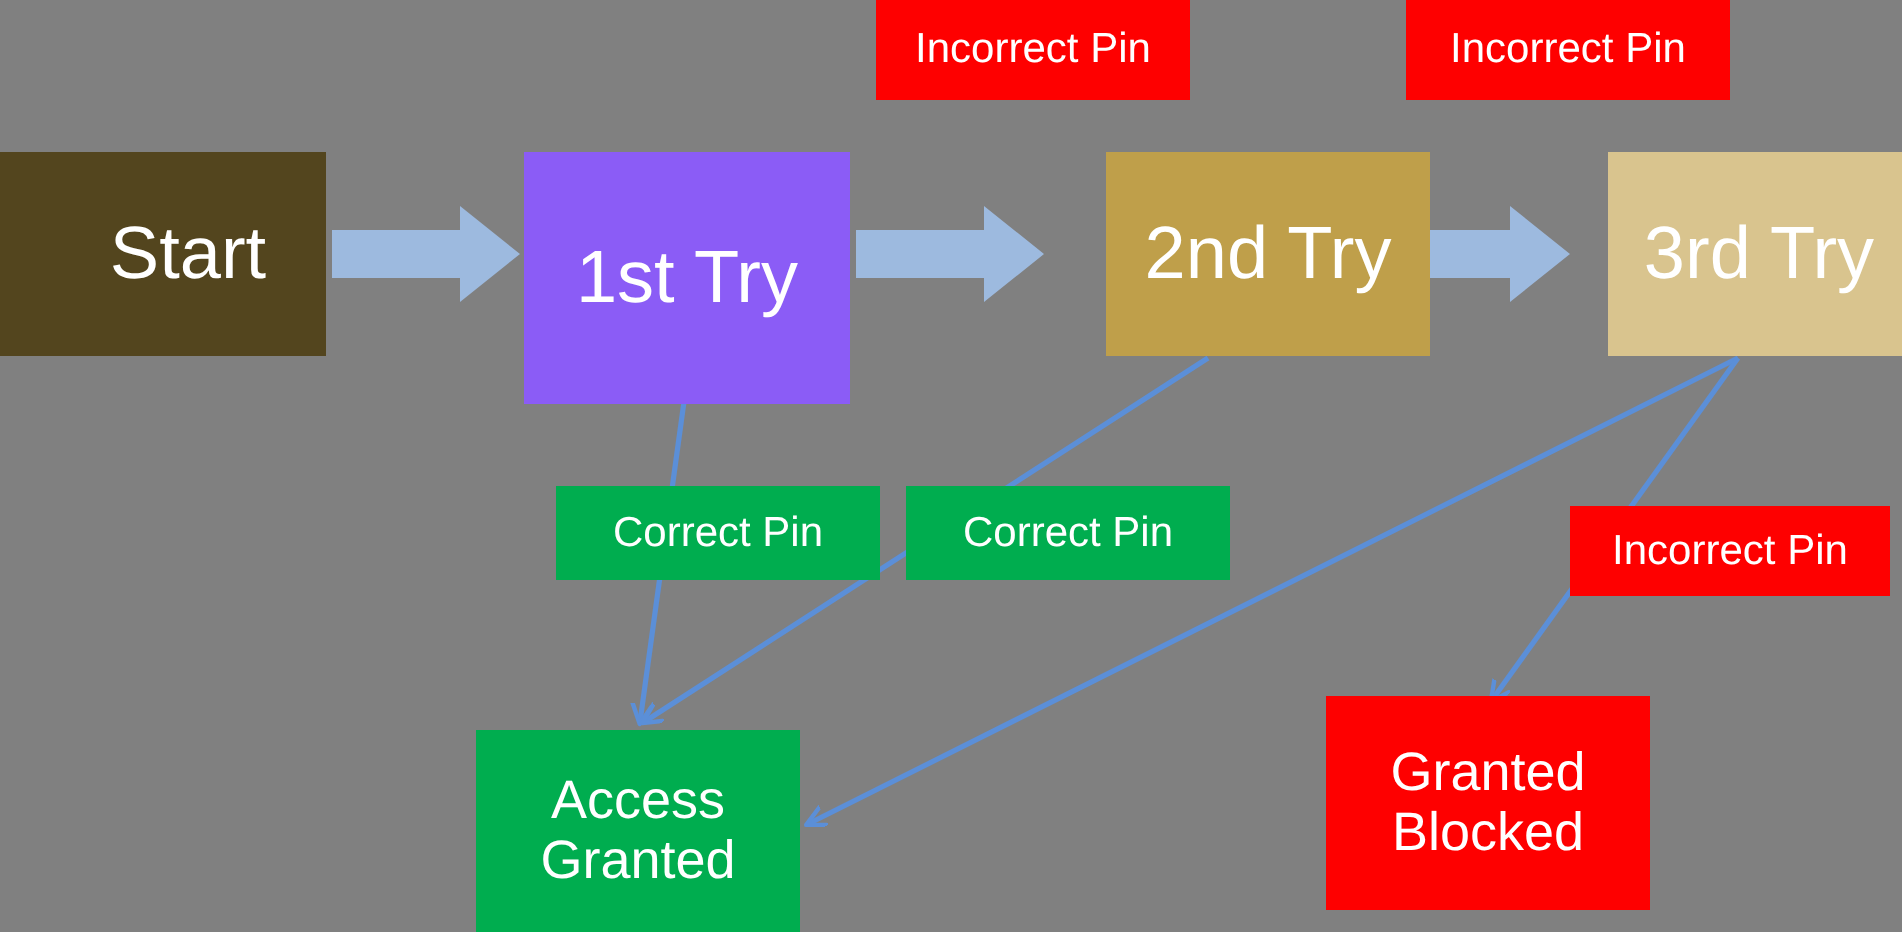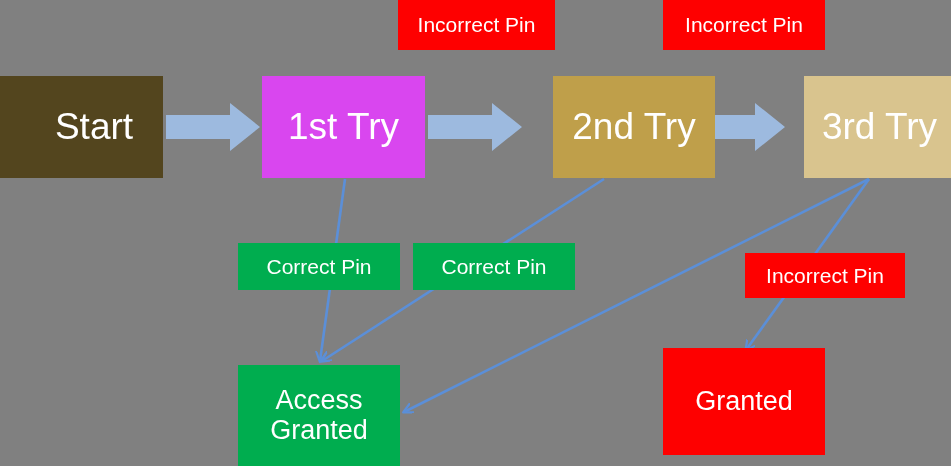--- a/index.html
+++ b/index.html
@@ -22,25 +22,26 @@
     z-index:3;
   }
   .stage{font-size:37px;}
   .terminal{font-size:27px;}
   .label{
     position:absolute;
     display:flex;align-items:center;justify-content:center;
     color:#ffffff;font-size:21px;
     box-sizing:border-box;
     z-index:4;
+    margin-left:40px;
   }
 
   
   #node-start   {left:0px;   top:76px; width:163px; height:102px; background:#53451e;padding-left:25px;}
-  #node-try1    {left:262px; top:76px; width:163px; height:102px; background:#d946ef;}
+  #node-try1    {left:262px; top:76px; width:163px; height:126px; background:#8b5cf6;}
   #node-try2    {left:525px; top:76px; width:162px; height:102px; background:#bf9f4a;margin-left:28px;}
   #node-try3    {left:804px; top:76px; width:151px; height:102px; background:#d9c48e;}
 
   
   #node-access  {left:238px; top:365px; width:162px; height:101px; background:#00ad4f;}
   #node-blocked {left:663px; top:348px; width:162px; height:107px; background:#fe0000;}
 
   
   #lbl-incorrect-1 {left:398px; top:0px;   width:157px; height:50px; background:#fe0000;}
   #lbl-incorrect-2 {left:663px; top:0px;   width:162px; height:50px; background:#fe0000;}
@@ -91,20 +92,21 @@
 <div class="node terminal" id="node-access">
   <div>
     <div>Access</div>
     <div>Granted</div>
   </div>
 </div>
 
 <div class="node terminal" id="node-blocked">
   <div>
     <div>Granted</div>
+    <div>Blocked</div>
   </div>
 </div>
 
 <div class="label" id="lbl-incorrect-1">Incorrect Pin</div>
 
 <div class="label" id="lbl-incorrect-2">Incorrect Pin</div>
 
 <div class="label" id="lbl-correct-1">Correct Pin</div>
 
 <div class="label" id="lbl-correct-2">Correct Pin</div>

